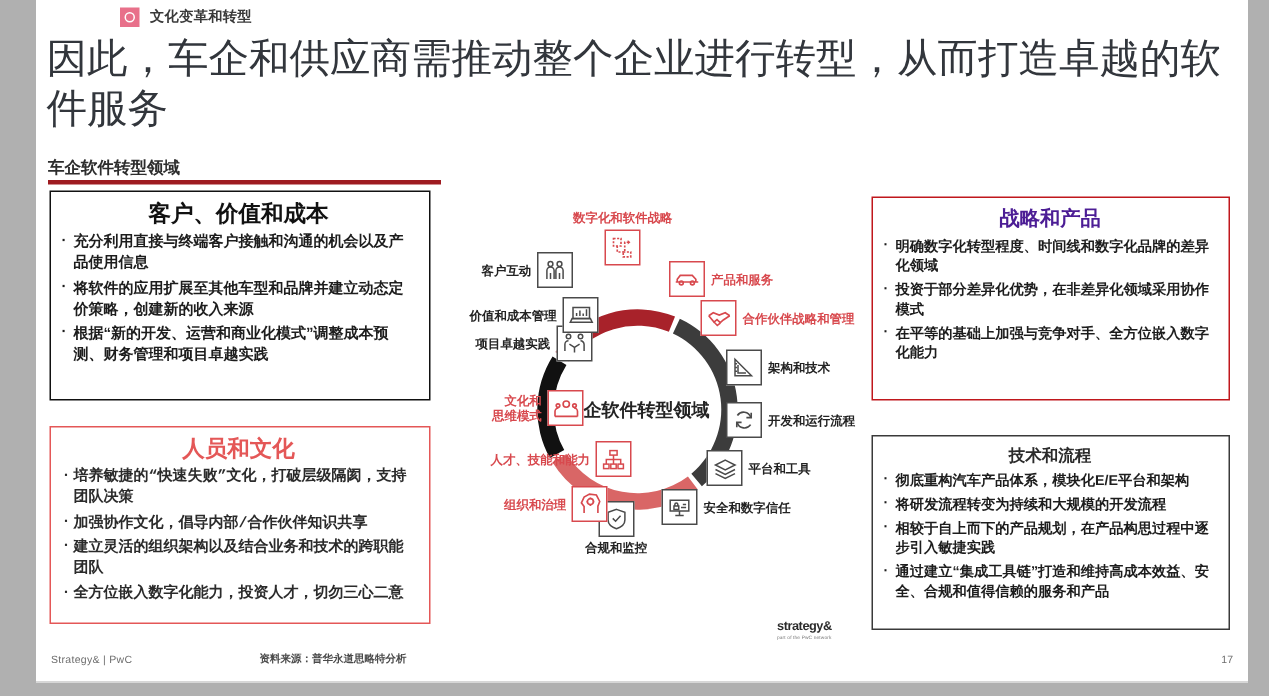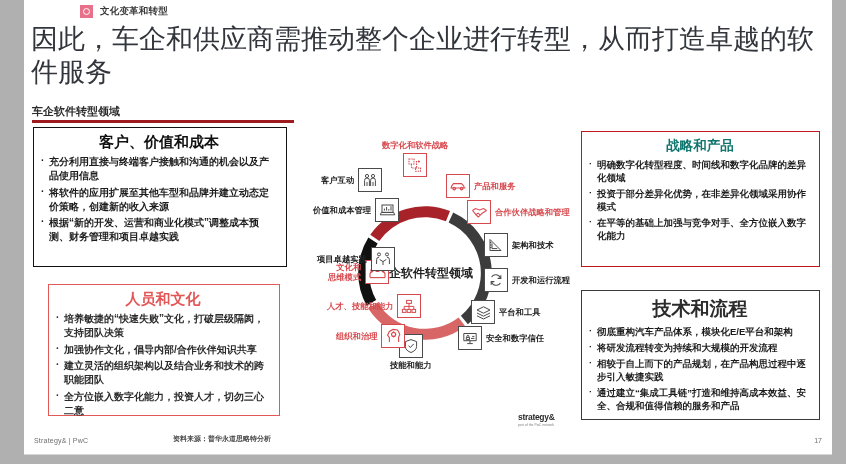--- a/index.html
+++ b/index.html
@@ -50,30 +50,30 @@
     font-weight:bold;
   }
   .box li:before{
     content:"·";position:absolute;left:1px;top:-1px;font-weight:bold;
   }
 
   .box-cvc{left:33px;top:127px;width:254px;height:140px;border:1.6px solid #111;padding:5px 8px 4px 6px;}
   .box-cvc .box-title{font-size:15px;color:#111;}
   .box-cvc li{font-size:10px;line-height:14px;color:#1d1d1d;}
 
-  .box-people{left:48px;top:284px;width:232px;height:132px;border:1.6px solid #e45757;padding:5px 8px 4px 6px;}
+  .box-people{left:33px;top:284px;width:254px;height:132px;border:1.6px solid #e45757;padding:5px 8px 4px 6px;font-family:Liberation Mono, monospace;}
   .box-people .box-title{font-size:15px;color:#e45757;}
   .box-people li{font-size:10px;line-height:14px;color:#2b2b2b;}
 
   .box-strategy{left:581px;top:131px;width:239px;height:136px;border:1.6px solid #c0171c;padding:5px 7px 4px 6px;}
-  .box-strategy .box-title{font-size:13.5px;color:#0f766e;}
+  .box-strategy .box-title{font-size:13.5px;color:#4c1d95;}
   .box-strategy li{font-size:9.5px;line-height:13.3px;color:#1d1d1d;}
 
   .box-tech{left:581px;top:290px;width:239px;height:130px;border:1.6px solid #3a3a3a;padding:5px 7px 4px 6px;}
-  .box-tech .box-title{font-size:19px;color:#2b2b2b;}
+  .box-tech .box-title{font-size:11px;color:#2b2b2b;}
   .box-tech li{font-size:9.5px;line-height:13.3px;color:#1d1d1d;}
 
   
   .diagram{position:absolute;left:288px;top:138px;width:292px;height:268px;}
   .donut{position:absolute;left:64px;top:62px;width:146px;height:146px;}
   .donut-center{
     position:absolute;left:64px;top:62px;width:146px;height:146px;
     display:flex;flex-direction:row;align-items:center;justify-content:center;
     font-size:12px;font-weight:bold;color:#232323;line-height:17px;text-align:center;
   }
@@ -253,41 +253,41 @@
       <span class="ico">
         <svg width="17" height="15" viewBox="0 0 17 15" fill="none" stroke="#4a4a4a" stroke-width="1">
           <path d="M8.5 1.8L15 5 8.5 8.2 2 5z"></path>
           <path d="M2 8l6.5 3.2L15 8"></path>
           <path d="M2 10.8l6.5 3.2 6.5-3.2"></path>
         </svg>
       </span>
       <span class="node-label">平台和工具</span>
     </div>
 
-    <div class="node rt dark" style="left:153px;top:188px;margin-left:17px;">
+    <div class="node rt dark" style="left:153px;top:188px;">
       <span class="ico">
         <svg width="16" height="15" viewBox="0 0 16 15" fill="none" stroke="#4a4a4a" stroke-width="1">
           <path d="M1.8 2.5h12.4v7.2H1.8z"></path>
           <path d="M8 9.7v2.6M5.2 12.6h5.6"></path>
           <path d="M4.3 6.4h3.2V8.6H4.3z"></path>
           <path d="M4.9 6.4V5.3a1 1 0 0 1 2 0v1.1"></path>
           <path d="M9 7.4h3.4M10.2 5.4h2.2"></path>
         </svg>
       </span>
       <span class="node-label">安全和数字信任</span>
     </div>
 
     <div class="node col dark" style="left:102px;top:196px;">
       <span class="ico">
         <svg width="16" height="16" viewBox="0 0 16 16" fill="none" stroke="#4a4a4a" stroke-width="1">
           <path d="M8 1.6l5.6 2v5.1c0 2.6-2.6 4.8-5.6 5.8-3-1-5.6-3.2-5.6-5.8V3.6z"></path>
           <path d="M5.5 7.6l1.9 1.9 3.3-3.6"></path>
         </svg>
       </span>
-      <span class="node-label">技能和能力</span>
+      <span class="node-label">合规和监控</span>
     </div>
 
     <div class="node lt red" style="left:48px;top:186px;">
       <span class="ico">
         <svg width="16" height="16" viewBox="0 0 16 16" fill="none" stroke="#d8494e" stroke-width="1.1">
           <path d="M13.6 14V9.4l1.2-3.1L12.6 2 8 1.4 4.4 3.4 2.6 7.2 4.4 9.6V14"></path>
           <circle cx="8.6" cy="6.4" r="2"></circle>
           <path d="M8.6 3.6v1M8.6 8.4v1M6 6.4h1M10.2 6.4h1"></path>
         </svg>
       </span>
@@ -314,21 +314,21 @@
           <circle cx="8.5" cy="4.4" r="2.1"></circle>
           <circle cx="3" cy="5.4" r="1.2"></circle>
             <circle cx="14" cy="5.4" r="1.2"></circle>
           <path d="M1 12.6V9.3a2.3 2.3 0 0 1 2.3-2.3M16 12.6V9.3A2.3 2.3 0 0 0 13.7 7"></path>
           <path d="M1 12.6h15"></path>
         </svg>
       </span>
       <span class="node-label two"><span>文化和</span><br><span>思维模式</span></span>
     </div>
 
-    <div class="node lt dark" style="left:29px;top:109px;">
+    <div class="node lt dark" style="left:29px;top:79px;">
       <span class="ico">
         <svg width="16" height="16" viewBox="0 0 16 16" fill="none" stroke="#4a4a4a" stroke-width="1">
           <circle cx="4" cy="3.4" r="1.5"></circle>
             <circle cx="12" cy="3.4" r="1.5"></circle>
           <path d="M1.6 13V8.6A2.4 2.4 0 0 1 4 6.2"></path>
           <path d="M14.4 13V8.6A2.4 2.4 0 0 0 12 6.2"></path>
           <path d="M4.6 8.4l3.4 2.2 3.4-2.2"></path>
           <path d="M8 10.6V14"></path>
         </svg>
       </span>

